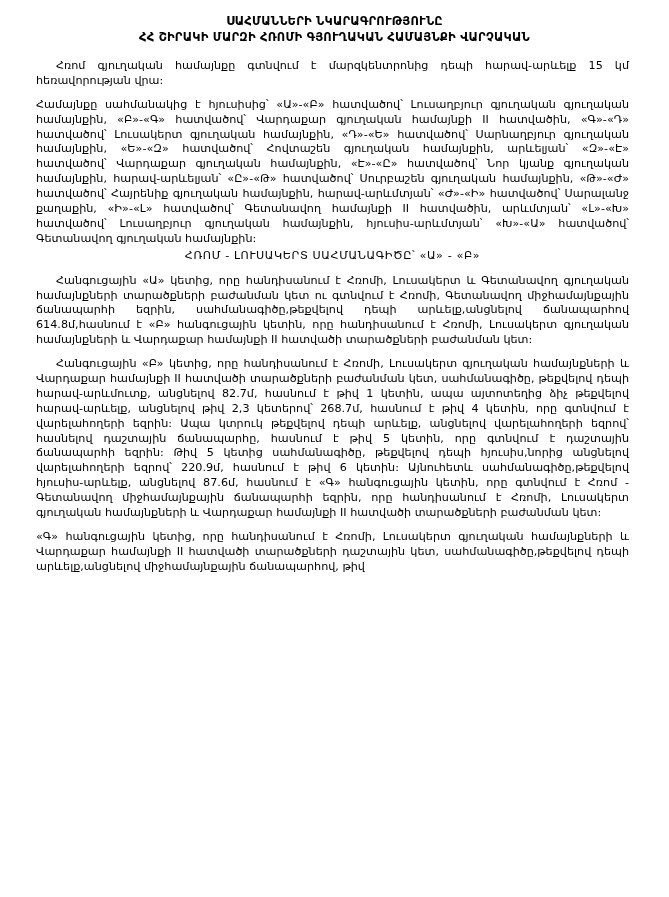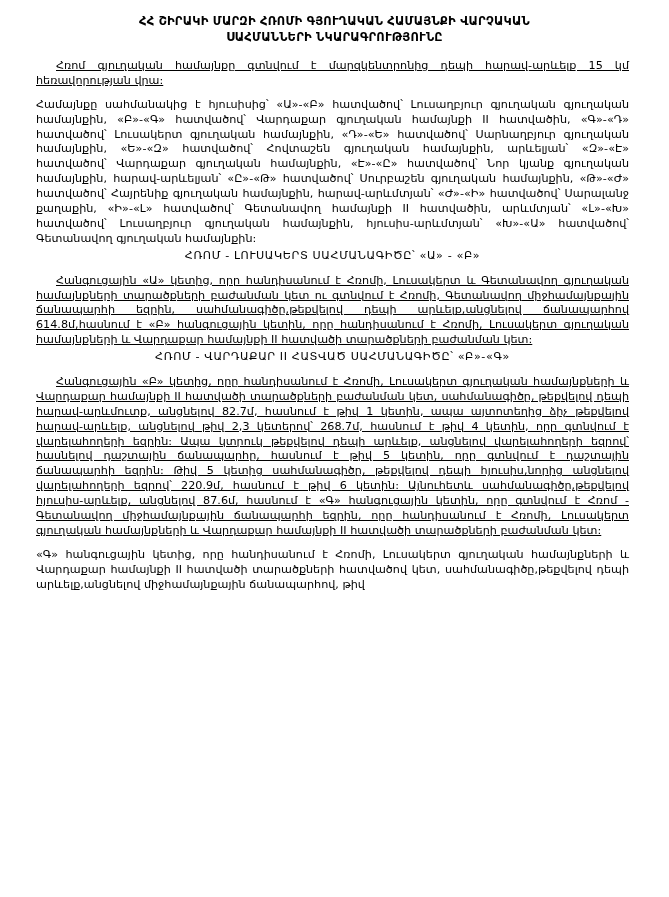--- a/index.html
+++ b/index.html
@@ -41,50 +41,48 @@
   p.para {
     margin: 9px 0 0 0;
     text-align: justify;
     text-justify: inter-word;
   }
   p.para.first {
     margin-top: 14px;
   }
   p.indent {
     text-indent: 20px;
-    text-decoration: underline;
   }
   h2.section {
     text-align: center;
     font-size: 11.2px;
     font-weight: normal;
     letter-spacing: 0.6px;
     margin: 2px 0 10px 0;
   }
   .tight {
     margin-top: 6px;
   }
 </style>
 </head>
 <body>
 
 <div class="page">
 
   <div class="doc-title">
+    <span class="line">ՍԱՀՄԱՆՆԵՐԻ ՆԿԱՐԱԳՐՈՒԹՅՈՒՆԸ</span>
     <span class="line">ՀՀ ՇԻՐԱԿԻ ՄԱՐԶԻ ՀՌՈՄԻ ԳՅՈՒՂԱԿԱՆ ՀԱՄԱՅՆՔԻ ՎԱՐՉԱԿԱՆ</span>
-    <span class="line">ՍԱՀՄԱՆՆԵՐԻ ՆԿԱՐԱԳՐՈՒԹՅՈՒՆԸ</span>
   </div>
 
   <div class="body-text">
 
     <p class="para first indent">Հռոմ գյուղական համայնքը գտնվում է մարզկենտրոնից դեպի հարավ-արևելք 15 կմ հեռավորության վրա:</p>
     <p class="para">Համայնքը սահմանակից է հյուսիսից՝ «Ա»-«Բ» հատվածով՝ Լուսաղբյուր գյուղական գյուղական համայնքին, «Բ»-«Գ» հատվածով՝ Վարդաքար գյուղական համայնքի II հատվածին, «Գ»-«Դ» հատվածով՝ Լուսակերտ գյուղական համայնքին, «Դ»-«Ե» հատվածով՝ Սարնաղբյուր գյուղական համայնքին, «Ե»-«Զ» հատվածով՝ Հովտաշեն գյուղական համայնքին, արևելյան՝ «Զ»-«Է» հատվածով՝ Վարդաքար գյուղական համայնքին, «Է»-«Ը» հատվածով՝ Նոր կյանք գյուղական համայնքին, հարավ-արևելյան՝ «Ը»-«Թ» հատվածով՝ Սուրբաշեն գյուղական համայնքին, «Թ»-«Ժ» հատվածով՝ Հայրենիք գյուղական համայնքին, հարավ-արևմտյան՝ «Ժ»-«Ի» հատվածով՝ Սարալանջ քաղաքին, «Ի»-«Լ» հատվածով՝ Գետանավող համայնքի II հատվածին, արևմտյան՝ «Լ»-«Խ» հատվածով՝ Լուսաղբյուր գյուղական համայնքին, հյուսիս-արևմտյան՝ «Խ»-«Ա» հատվածով՝ Գետանավող գյուղական համայնքին:</p>
 
     <h2 class="section">ՀՌՈՄ - ԼՈՒՍԱԿԵՐՏ  ՍԱՀՄԱՆԱԳԻԾԸ՝ «Ա» - «Բ»</h2>
     <p class="para tight indent">Հանգուցային «Ա» կետից, որը հանդիսանում է Հռոմի, Լուսակերտ և Գետանավող գյուղական համայնքների տարածքների բաժանման կետ ու գտնվում է Հռոմի, Գետանավող միջհամայնքային ճանապարհի եզրին, սահմանագիծը,թեքվելով դեպի արևելք,անցնելով ճանապարհով 614.8մ,հասնում է «Բ» հանգուցային կետին, որը հանդիսանում է Հռոմի, Լուսակերտ գյուղական համայնքների և Վարդաքար համայնքի II հատվածի տարածքների բաժանման կետ:</p>
 
-    <h2 class="section">ՀՌՈՄ - ՎԱՐԴԱՔԱՐ  II ՀԱՏՎԱԾ  ՍԱՀՄԱՆԱԳԻԾԸ՝ «Բ»-«Գ»</h2>
     <p class="para tight indent">Հանգուցային «Բ» կետից, որը հանդիսանում է Հռոմի, Լուսակերտ գյուղական համայնքների և Վարդաքար համայնքի II հատվածի տարածքների բաժանման կետ, սահմանագիծը, թեքվելով դեպի հարավ-արևմուտք, անցնելով 82.7մ, հասնում է թիվ 1 կետին, ապա այտոտեղից ձիչ թեքվելով հարավ-արևելք, անցնելով թիվ 2,3 կետերով՝ 268.7մ, հասնում է թիվ 4 կետին, որը գտնվում է վարելահողերի եզրին: Ապա կտրուկ թեքվելով դեպի արևելք, անցնելով վարելահողերի եզրով՝ հասնելով դաշտային ճանապարհը, հասնում է թիվ 5 կետին, որը գտնվում է դաշտային ճանապարհի եզրին: Թիվ 5 կետից սահմանագիծը, թեքվելով դեպի հյուսիս,նորից անցնելով վարելահողերի եզրով՝ 220.9մ, հասնում է թիվ 6 կետին: Այնուհետև սահմանագիծը,թեքվելով հյուսիս-արևելք, անցնելով 87.6մ, հասնում է «Գ» հանգուցային կետին, որը գտնվում է Հռոմ - Գետանավող միջհամայնքային ճանապարհի եզրին, որը հանդիսանում է Հռոմի, Լուսակերտ գյուղական համայնքների և Վարդաքար համայնքի II հատվածի տարածքների բաժանման կետ:</p>
 
-    <p class="para tight">«Գ» հանգուցային կետից, որը հանդիսանում է Հռոմի, Լուսակերտ գյուղական համայնքների և Վարդաքար համայնքի II հատվածի տարածքների հատվածով կետ, սահմանագիծը,թեքվելով դեպի արևելք,անցնելով միջհամայնքային ճանապարհով, թիվ</p>
+    <p class="para tight">«Գ» հանգուցային կետից, որը հանդիսանում է Հռոմի, Լուսակերտ գյուղական համայնքների և Վարդաքար համայնքի II հատվածի տարածքների դաշտային կետ, սահմանագիծը,թեքվելով դեպի արևելք,անցնելով միջհամայնքային ճանապարհով, թիվ</p>
 
   </div>
 </div>
 
 </body></html>

